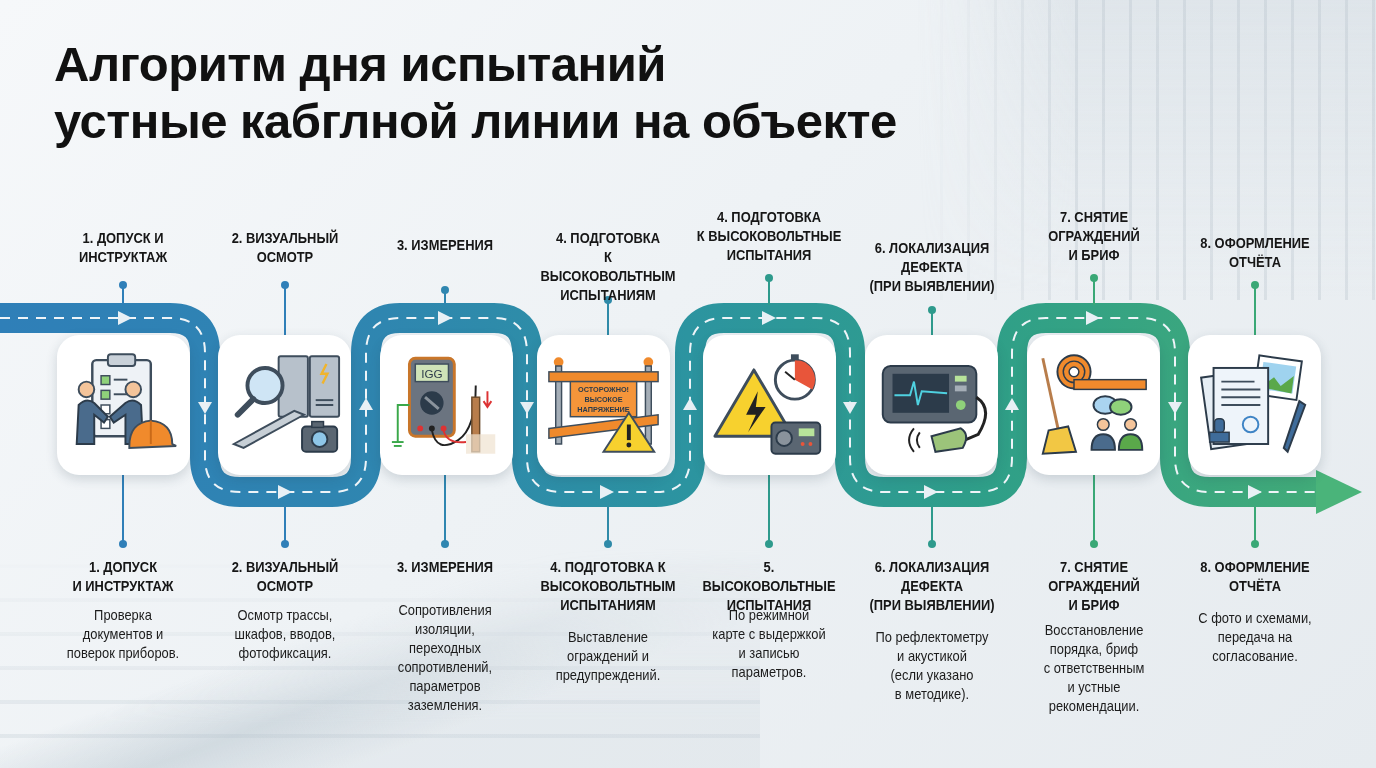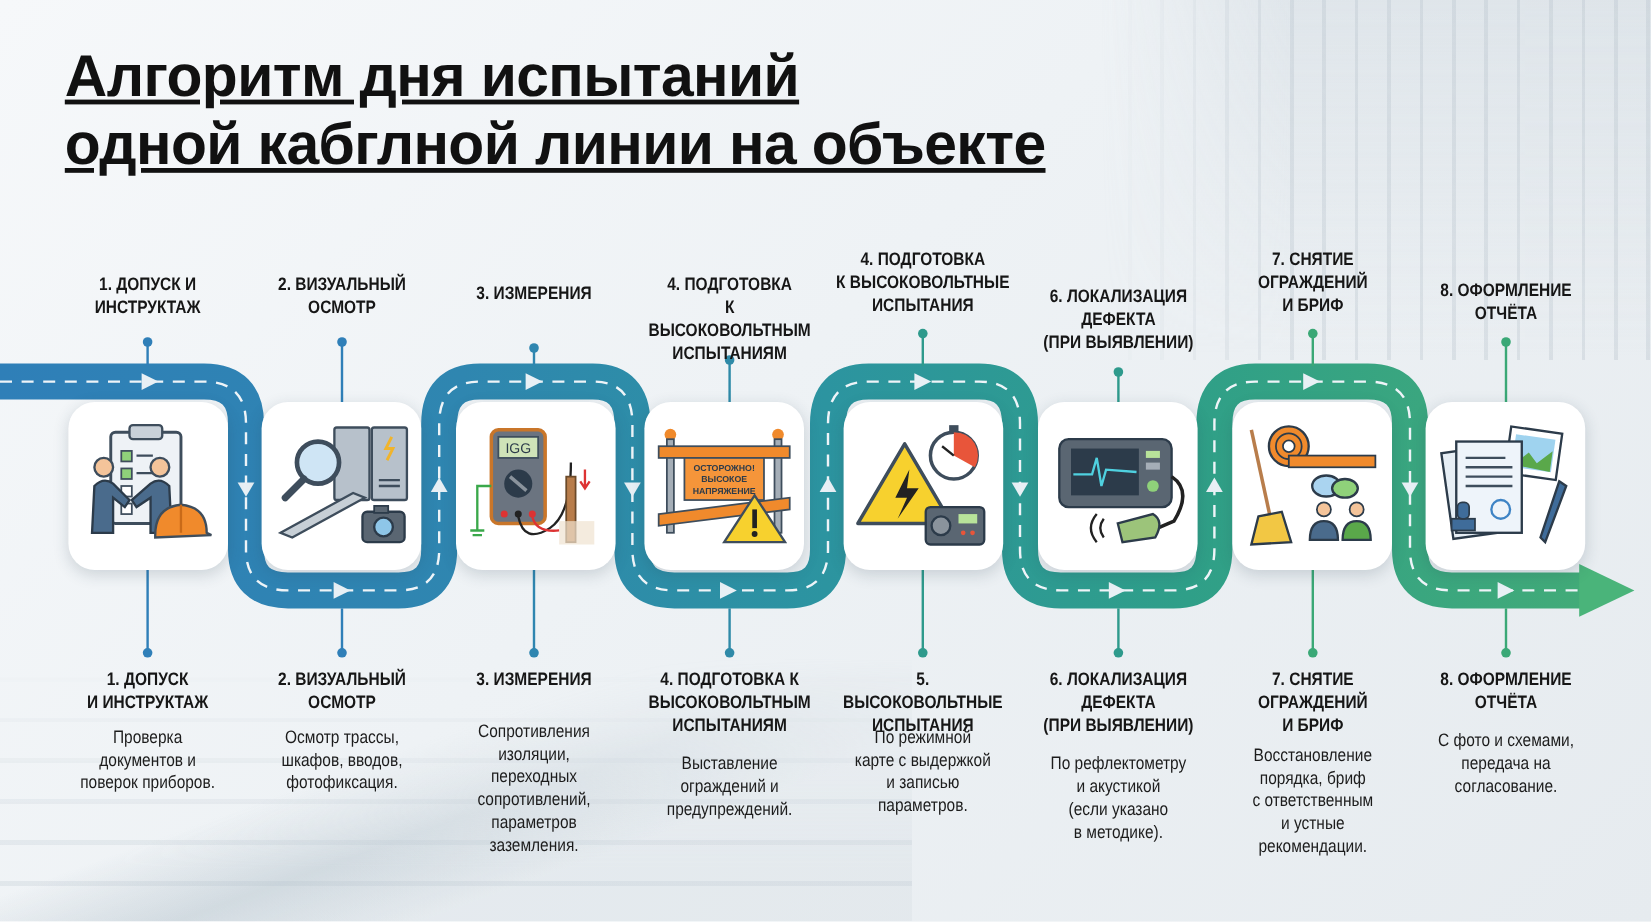--- a/index.html
+++ b/index.html
@@ -23,21 +23,21 @@
       linear-gradient(160deg, rgba(180,195,205,0.0) 40%, rgba(175,190,200,0.45) 55%, rgba(200,210,218,0.2) 70%),
       repeating-linear-gradient(0deg, rgba(160,175,188,0.0) 0 30px, rgba(160,175,188,0.18) 30px 34px);
     -webkit-mask-image: linear-gradient(0deg, #000 20%, transparent 100%);
     mask-image: linear-gradient(0deg, #000 20%, transparent 100%);
   }
   .title {
     position:absolute; left:54px; top:36px; margin:0;
     font-size:49px; line-height:57px; font-weight:700; color:#111;
     letter-spacing:-0.5px;
   }
-  .title span { display:block;text-decoration:underline; }
+  .title span { display:block; }
   svg.road { position:absolute; left:0; top:0; }
   .card {
     position:absolute; top:335px; width:133px; height:140px;
     background:#fff; border-radius:22px;
     box-shadow:0 4px 12px rgba(40,60,80,0.18);
   }
   .card svg { position:absolute; left:8px; top:10px; width:117px; height:120px; }
   .lbl {
     position:absolute; width:170px; text-align:center;
     font-family:"Liberation Sans", sans-serif; font-weight:700;
@@ -53,21 +53,21 @@
   .dot { position:absolute; width:8px; height:8px; border-radius:50%; }
 </style>
 </head>
 <body>
 
 <div class="bg-photo"></div>
 <div class="bg-photo-bottom"></div>
 
 <h1 class="title">
   <span>Алгоритм дня испытаний</span>
-  <span>одной кабглной линии на объекте</span>
+  <span>устные кабглной линии на объекте</span>
 </h1>
 
 <svg class="road" width="1376" height="768">
   <defs>
     <linearGradient id="roadGrad" x1="0" y1="0" x2="1376" y2="0" gradientUnits="userSpaceOnUse">
       <stop offset="0" stop-color="#2f7fb8"></stop>
       <stop offset="0.28" stop-color="#2f86b0"></stop>
       <stop offset="0.5" stop-color="#2c94a0"></stop>
       <stop offset="0.72" stop-color="#2f9f88"></stop>
       <stop offset="1" stop-color="#45ad76"></stop>

